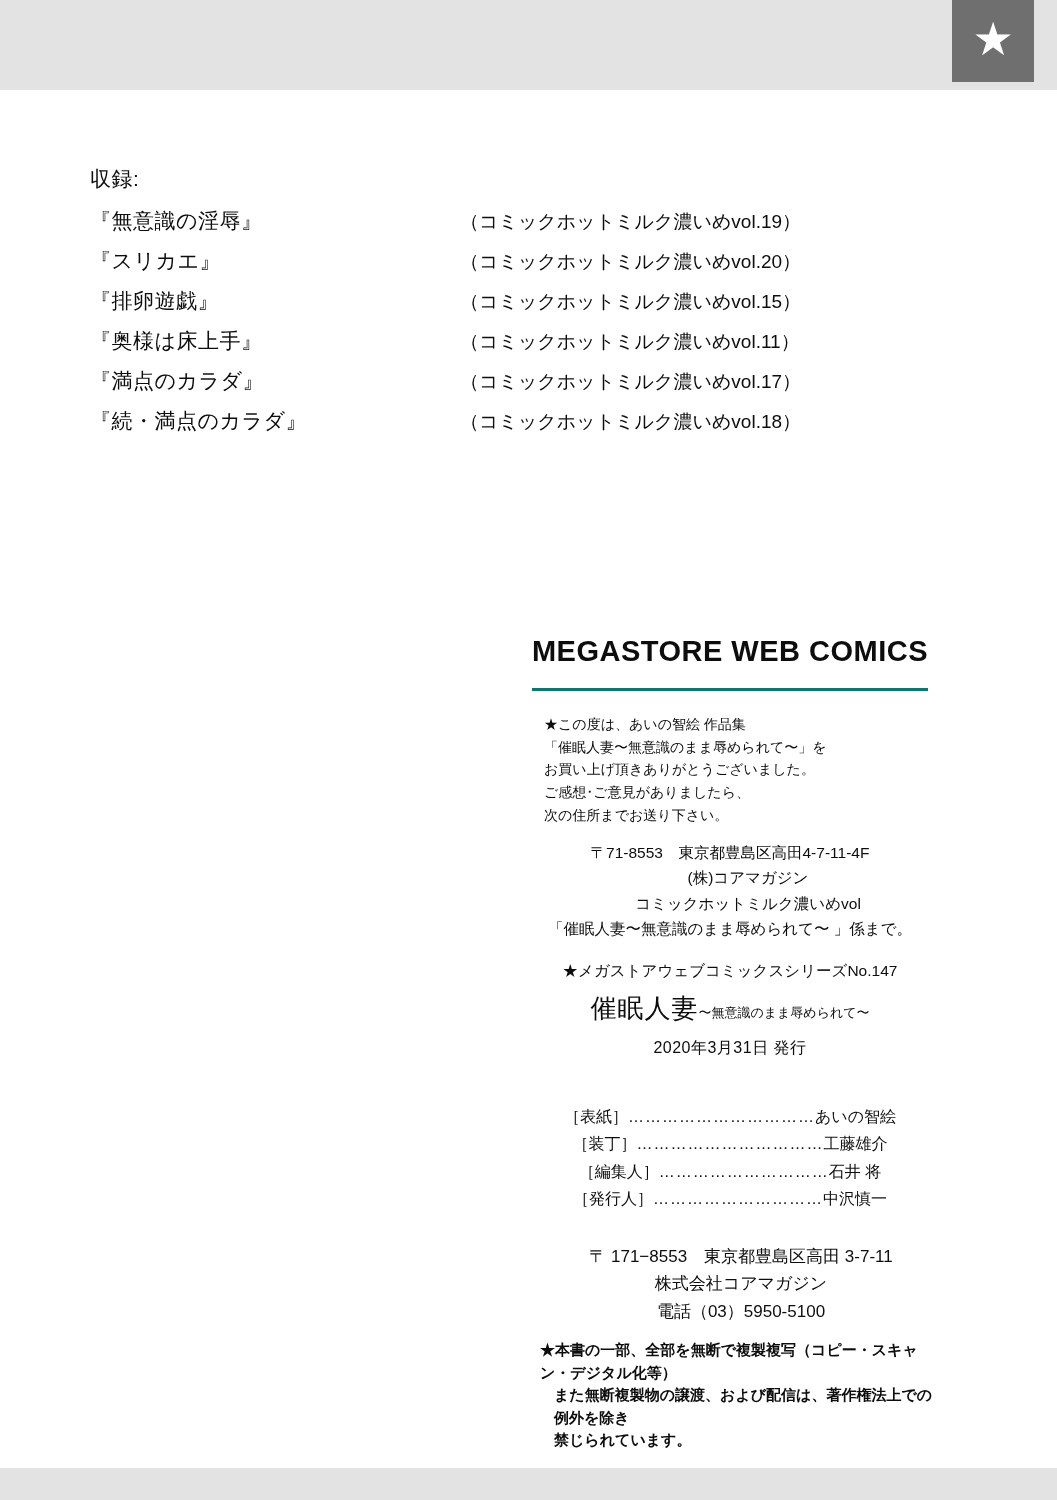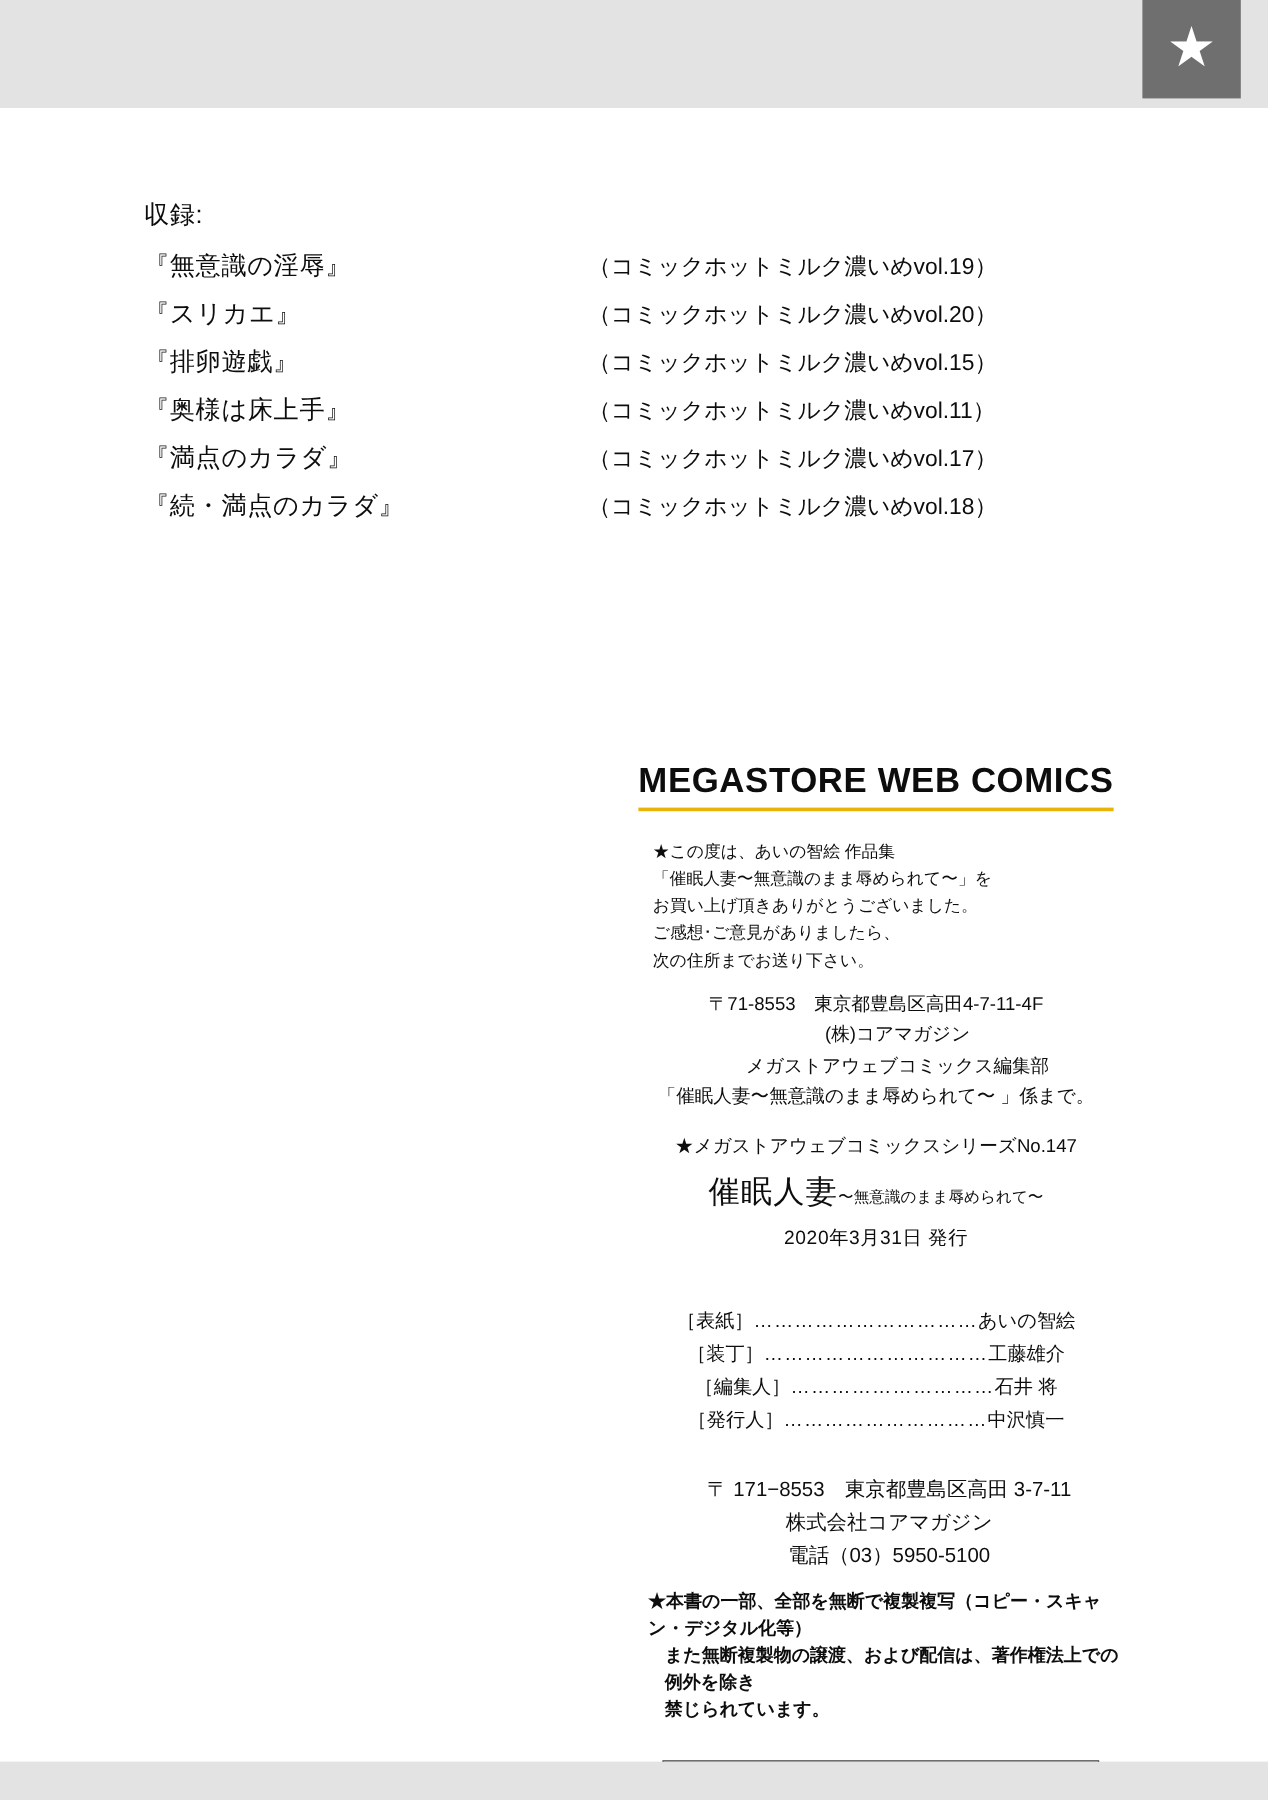--- a/index.html
+++ b/index.html
@@ -49,21 +49,21 @@
   .star-box .glyph {
     color: #ffffff;
     font-size: 46px;
     line-height: 1;
     margin-top: -4px;
   }
 
   
   .contents {
     position: absolute;
-    left: 120px;
+    left: 90px;
     top: 165px;
     width: 760px;
   }
   .contents-heading {
     font-size: 21px;
     letter-spacing: 0.5px;
     margin-bottom: 14px;
   }
   .contents-row {
     display: flex;
@@ -88,22 +88,22 @@
     left: 520px;
     top: 635px;
     width: 420px;
     text-align: center;
   }
   .brand {
     font-family: "Liberation Sans", sans-serif;
     font-weight: bold;
     font-size: 29px;
     letter-spacing: 0.5px;
-    padding-bottom: 5px;
-    border-bottom: 3px solid #eab308;
+    padding-bottom: 20px;
+    border-bottom: 3px solid #0f766e;
     display: inline-block;
   }
   .block-msg {
     margin-top: 22px;
     font-size: 14px;
     line-height: 1.62;
     text-align: left;
     padding-left: 24px;
   }
   .block-addr {
@@ -227,21 +227,21 @@
       <div>★この度は、あいの智絵 作品集</div>
       <div>「催眠人妻〜無意識のまま辱められて〜」を</div>
       <div>お買い上げ頂きありがとうございました。</div>
       <div>ご感想･ご意見がありましたら、</div>
       <div>次の住所までお送り下さい。</div>
     </div>
 
     <div class="block-addr">
       <div>〒71-8553　東京都豊島区高田4-7-11-4F</div>
       <div class="ind1">(株)コアマガジン</div>
-      <div class="ind1">メガストアウェブコミックス編集部</div>
+      <div class="ind1">コミックホットミルク濃いめvol</div>
       <div>「催眠人妻〜無意識のまま辱められて〜 」係まで。</div>
     </div>
 
     <div class="block-series">
       <div>★メガストアウェブコミックスシリーズNo.147</div>
       <div class="title-big">
         <span>催眠人妻</span><span class="sub">〜無意識のまま辱められて〜</span>
       </div>
       <div class="pubdate">2020年3月31日 発行</div>
     </div>

